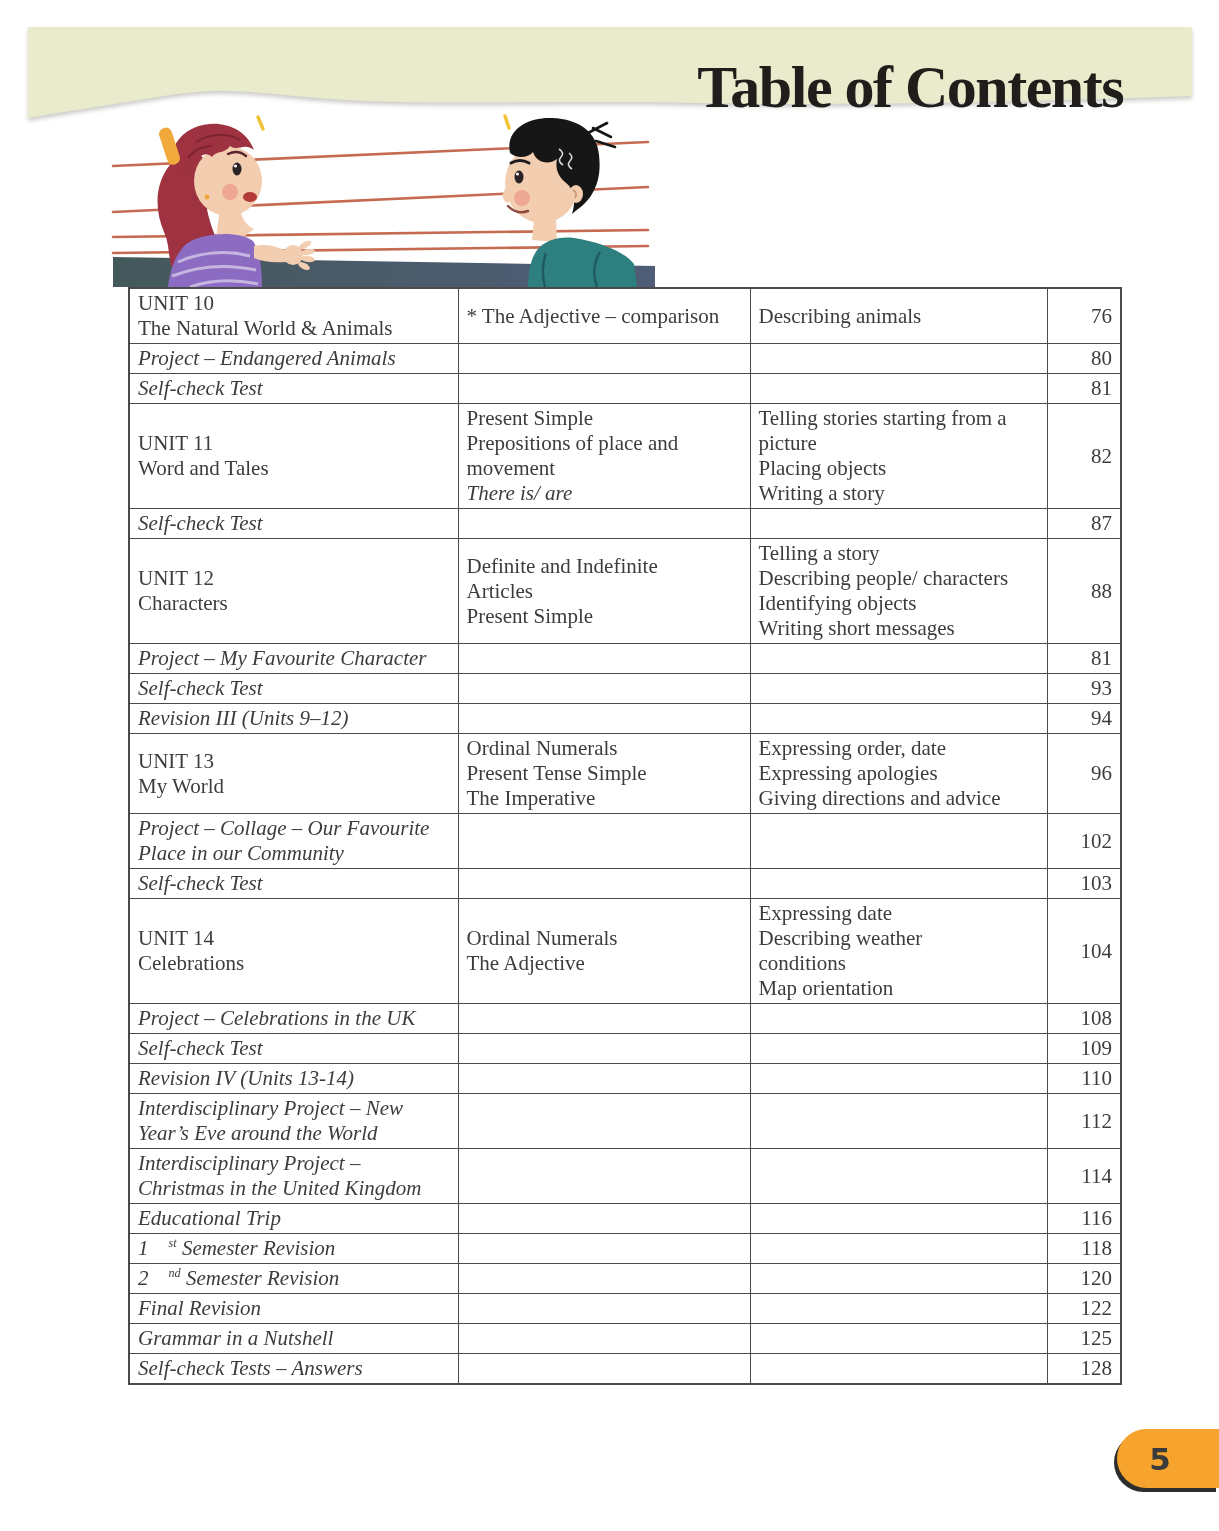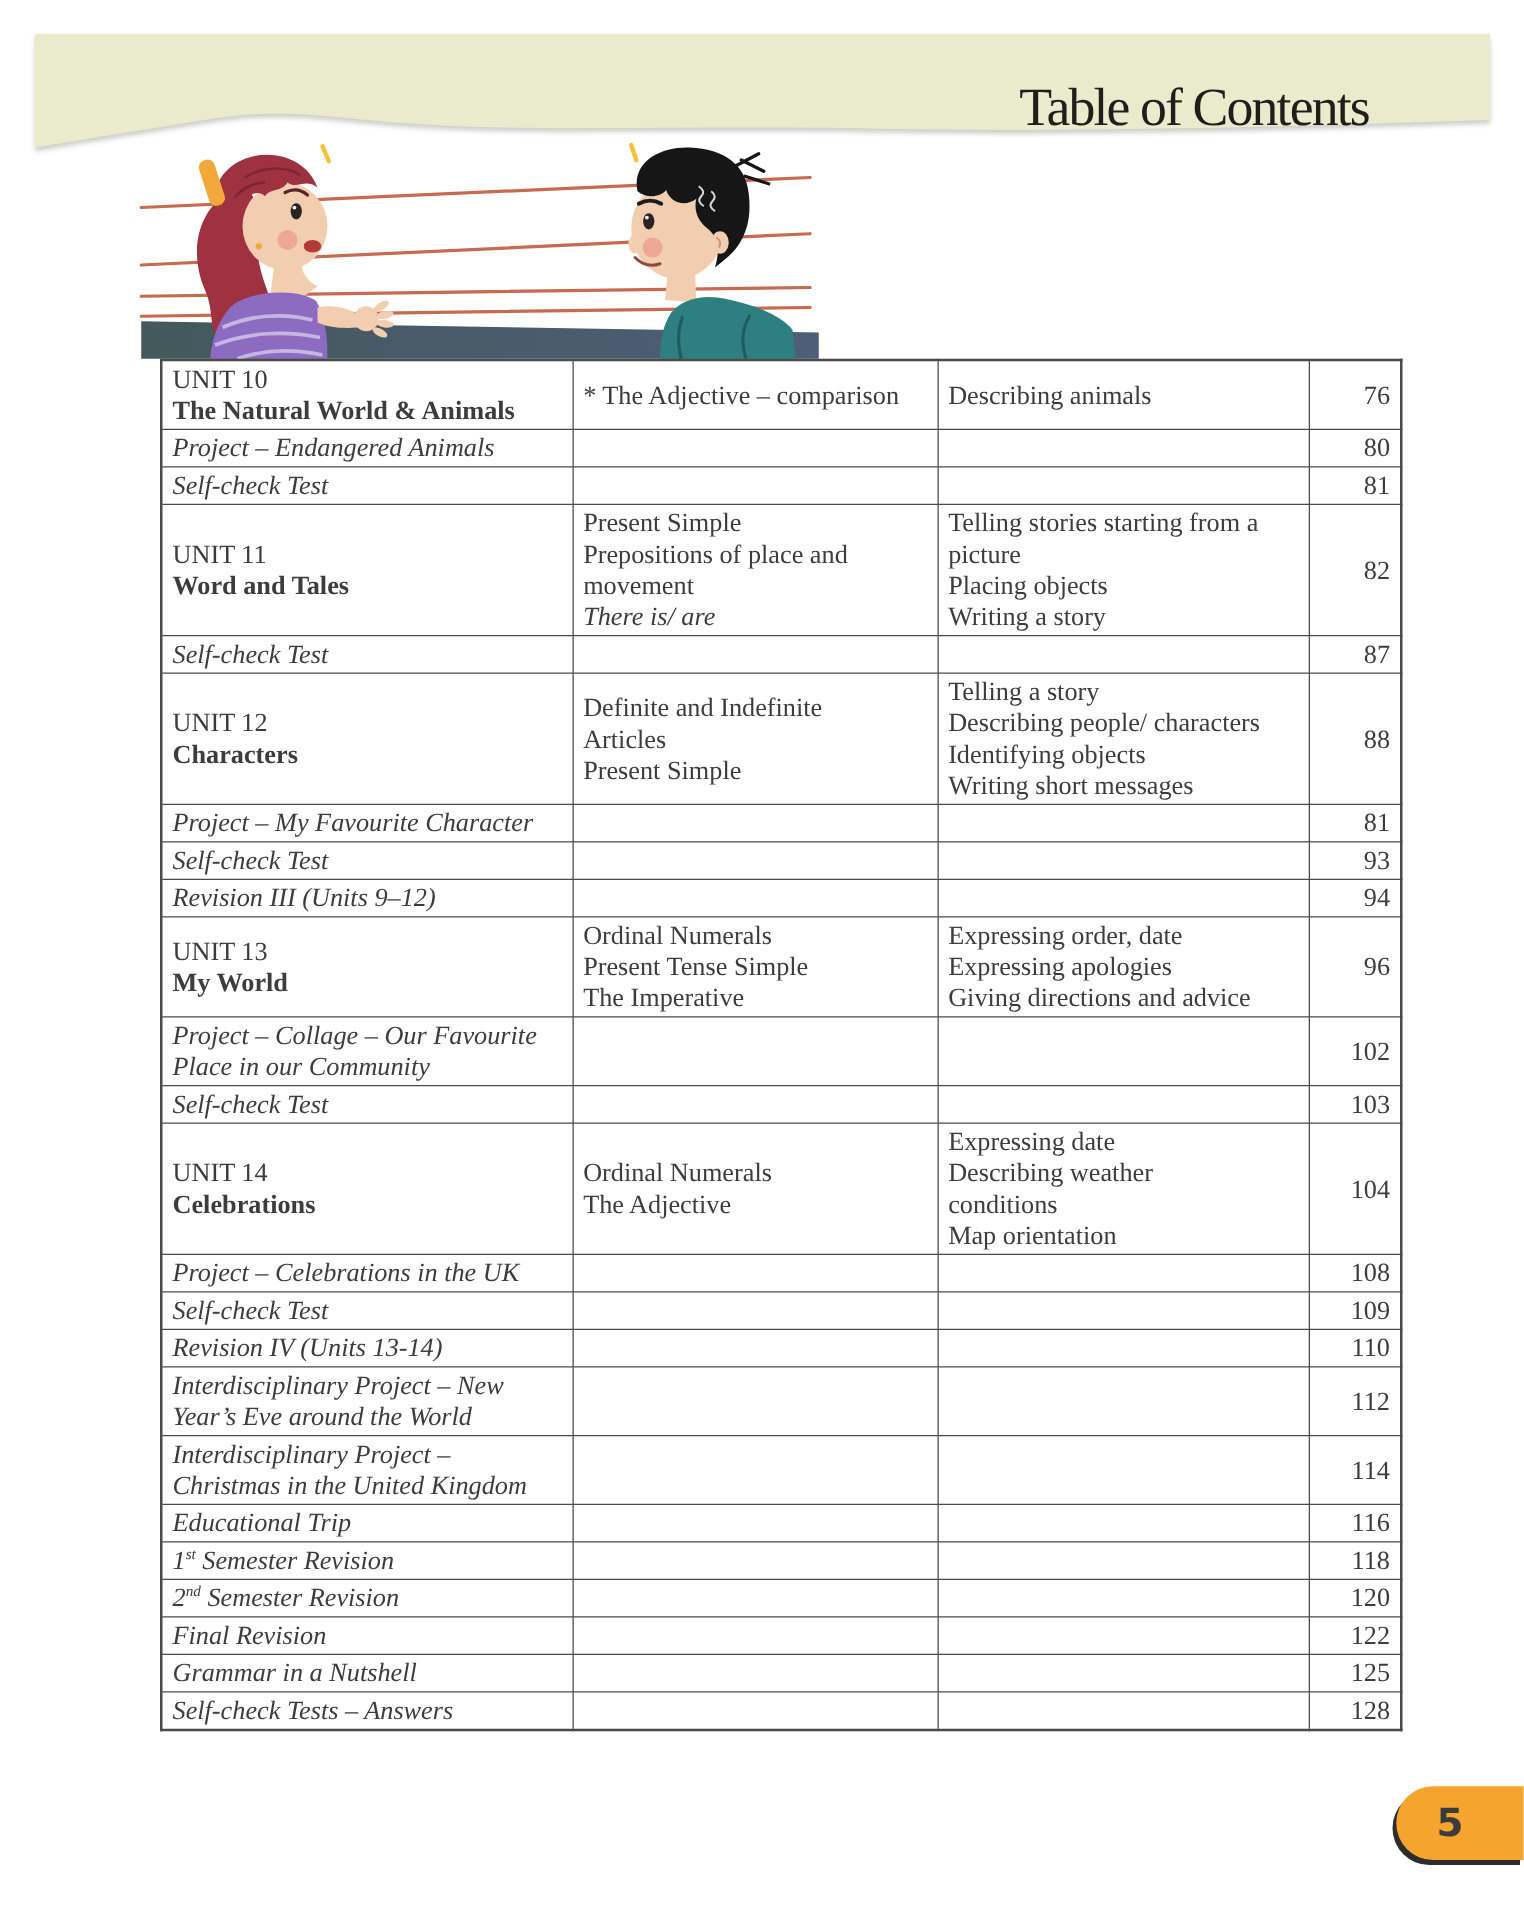--- a/index.html
+++ b/index.html
@@ -9,46 +9,46 @@
     font-family:"Liberation Serif", serif;
   }
   .page{position:absolute;inset:0;}
 
   
   .band-svg{position:absolute;left:0;top:0;}
   .band-path{filter:drop-shadow(0 3px 2px rgba(110,110,100,.35));}
 
   
   .page-title{
-    position:absolute;top:58px;right:124px;margin:0;
-    font-family:"Liberation Serif", serif;font-weight:normal;
-    font-size:43px;line-height:58px;letter-spacing:-1.5px;
+    position:absolute;top:58px;right:96px;margin:0;
+    font-family:"Liberation Serif", serif;font-weight:bold;
+    font-size:60px;line-height:58px;letter-spacing:-1.5px;
     color:var(--title-text,#201E1B);
   }
 
   
   .illu-svg{position:absolute;left:110px;top:112px;}
 
   
   table.toc{
     position:absolute;left:128px;top:287px;width:992px;
     border-collapse:collapse;table-layout:fixed;
     color:var(--table-text,#3C3C3C);
     border:2.5px solid var(--table-border,#4A4A4A);
   }
   table.toc td{
     border:1.5px solid var(--table-border,#4A4A4A);
     padding:2px 8px;vertical-align:middle;
     font-size:21px;overflow:hidden;
   }
   .ln{line-height:25px;white-space:nowrap;}
-  .ln.b{font-weight:bold;}
+  .ln.b{font-weight:normal;}
   .ln.i{font-style:italic;}
   td.pg{text-align:right;}
-  sup{font-size:0.58em;vertical-align:super;line-height:0;}
+  sup{font-size:0.58em;vertical-align:super;line-height:0;margin-left:20px;}
 
   
   .page-badge{
     position:absolute;right:0;top:1429px;width:102px;height:59px;
     background:var(--badge-orange,#F6A42D);
     border-radius:30px 0 0 30px;
     box-shadow:-3px 4px 0 var(--badge-shadow,#2D2D2D);
     display:flex;align-items:center;justify-content:center;
     padding-right:16px;box-sizing:border-box;
     font-family:"DejaVu Sans", sans-serif;font-weight:bold;

